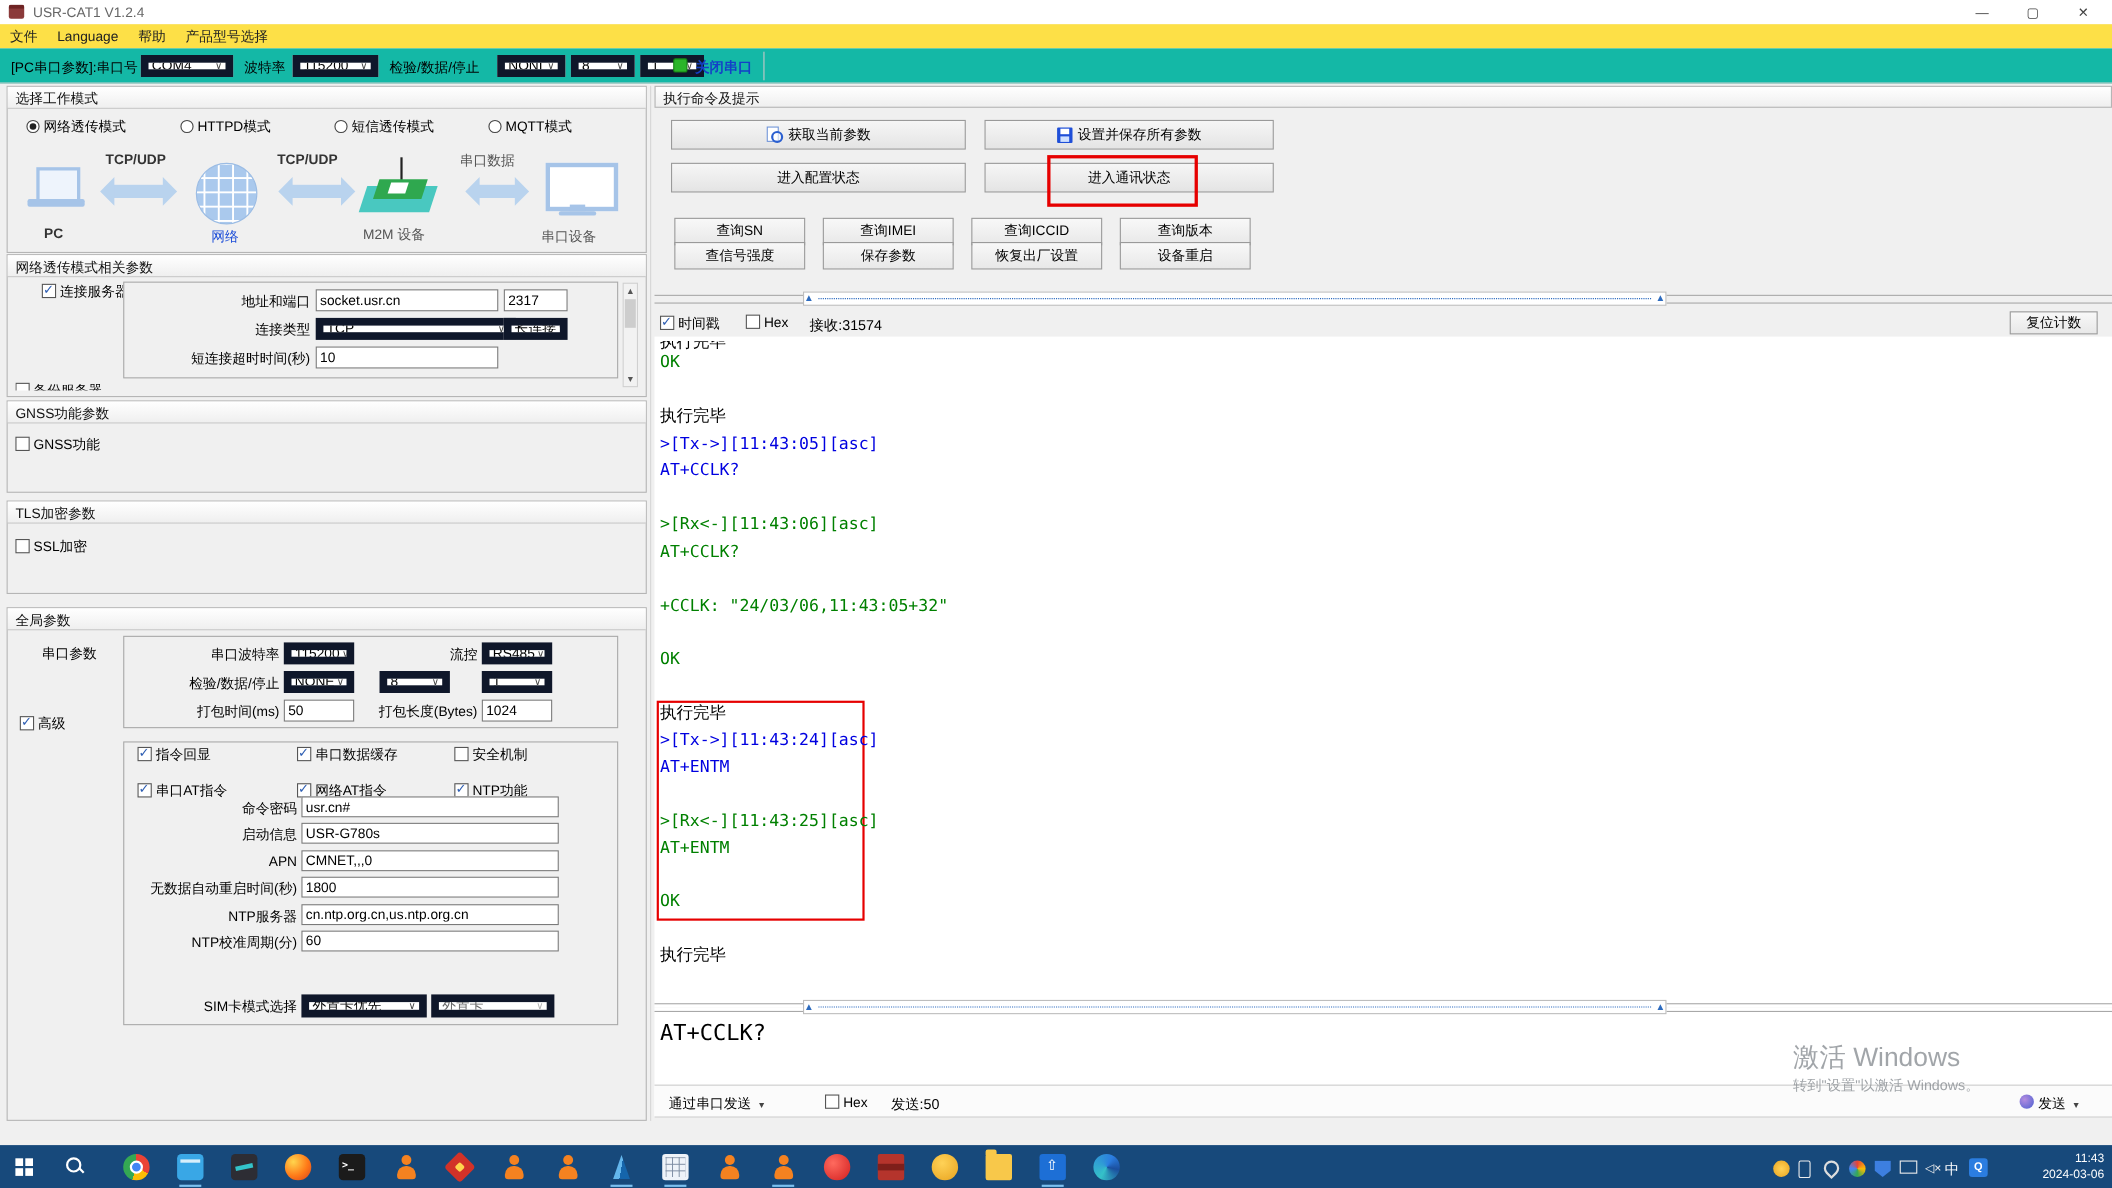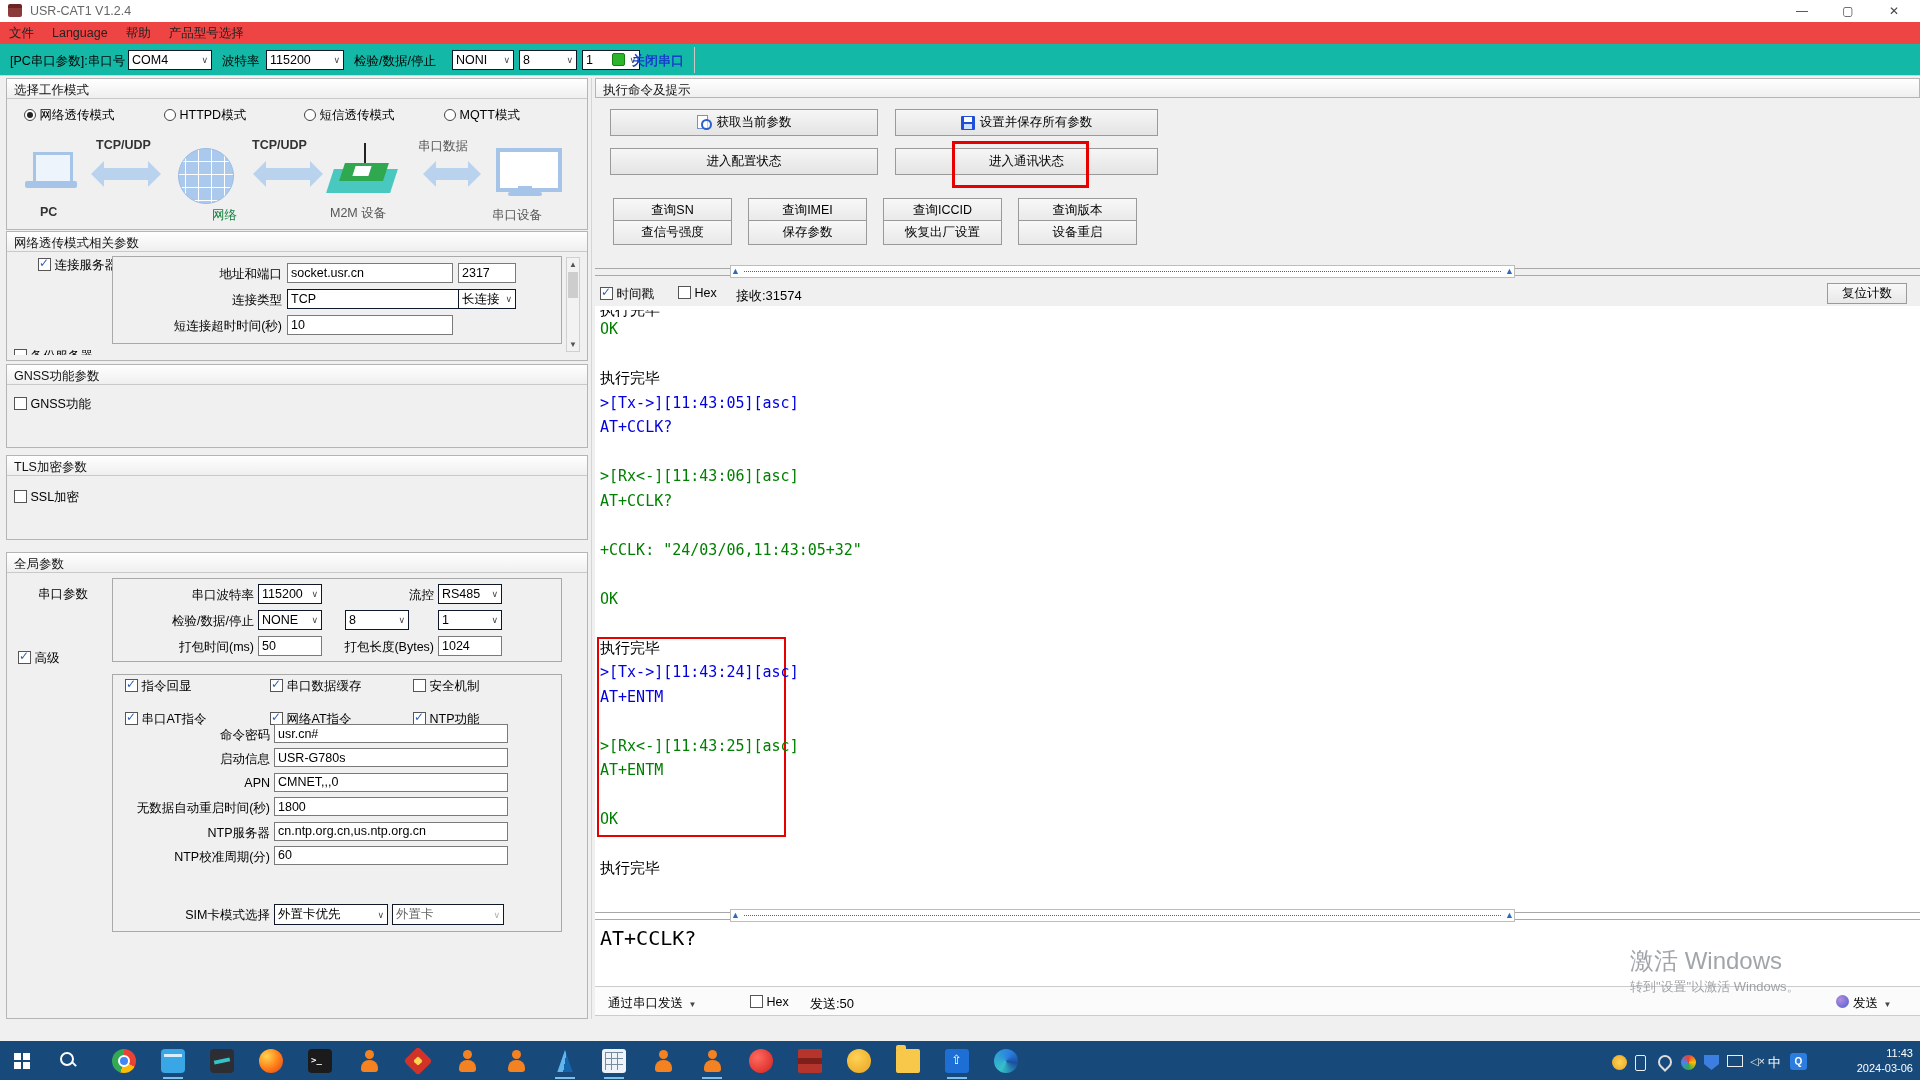--- a/index.html
+++ b/index.html
@@ -2,21 +2,21 @@
 <html><head>
 <meta charset="utf-8">
 <style>
   html,body{margin:0;padding:0;width:1920px;height:1080px;overflow:hidden;
     font-family:"Liberation Sans","DejaVu Sans",sans-serif;background:#f0f0f0;}
   .abs{position:absolute;box-sizing:border-box;}
   .lbl{position:absolute;font-size:12.5px;color:#000;white-space:nowrap;box-sizing:border-box;}
   .rlbl{text-align:right;}
   .inp{position:absolute;height:20px;border:1px solid #7a7a7a;background:#fff;
     font:12.5px "Liberation Sans","DejaVu Sans",sans-serif;padding:0 3px;box-sizing:border-box;}
-  .sel{position:absolute;height:20px;border:1px solid #0f172a;background:#fff;display:flex;
+  .sel{position:absolute;height:20px;border:7px solid #0f172a;background:#fff;display:flex;
     justify-content:space-between;align-items:center;padding:0 3px;font-size:12.5px;
     box-sizing:border-box;overflow:hidden;white-space:nowrap;}
   .chev{font-size:9px;color:#444;flex:0 0 auto;margin-left:2px;}
   .chev.dis{color:#b0b0b0;}
   .gbox{position:absolute;border:1px solid #b5b5b5;background:#f0f0f0;box-sizing:border-box;}
   .sec-h{height:20px;background:linear-gradient(#ffffff,#efefef);border-bottom:1px solid #c9c9c9;
     font-size:12.5px;color:#111;padding:3px 0 0 7px;box-sizing:border-box;}
   .ibox{position:absolute;border:1px solid #a9a9a9;box-sizing:border-box;}
   .cb{display:inline-block;width:13px;height:13px;border:1px solid #555;background:#fff;
     vertical-align:-2px;position:relative;box-sizing:border-box;}
@@ -139,21 +139,21 @@
 <body>
 
 <div class="abs" style="left:0;top:0;width:1920px;height:22px;background:#fff;">
   <div class="abs" style="left:8px;top:4px;width:14px;height:13px;background:#8b3a3a;border-radius:2px;border-top:4px solid #6e2323;"></div>
   <span class="lbl" style="left:30px;top:4px;color:#666;">USR-CAT1 V1.2.4</span>
   <div class="winctl" style="left:1779px;top:0;">—</div>
   <div class="winctl" style="left:1825px;top:0;">▢</div>
   <div class="winctl" style="left:1871px;top:0;">✕</div>
 </div>
 
-<div class="abs" style="left:0;top:22px;width:1920px;height:22px;background:#ef4444;">
+<div class="abs" style="left:0;top:22px;width:1920px;height:22px;background:#fde047;">
   
 <span class="menu-item">文件</span><span class="menu-item">Language</span><span class="menu-item">帮助</span><span class="menu-item">产品型号选择</span></div>
 
 <div class="abs" style="left:0;top:44px;width:1920px;height:32px;background:#14b8a6;border-bottom:1px solid #d0d0d0;">
   <span class="lbl" style="left:10px;top:9px;">[PC串口参数]:串口号</span>
   <div class="sel" style="left:128px;top:6px;width:84px;">
     <span>COM4</span>
       <span class="chev">∨</span>
   </div>
   <span class="lbl" style="left:222px;top:9px;">波特率</span>
@@ -206,21 +206,21 @@
   </div>
 
 <div class="pcicon" style="left:25px;top:152px;">
     <div class="scr"></div>
     <div class="base"></div>
   </div>
 <div class="diag-lbl" style="left:40px;top:205px;">PC</div>
 <div class="arrow" style="left:100px;top:168px;width:52px;"></div>
 <div class="diag-lbl" style="left:96px;top:138px;">TCP/UDP</div>
 <div class="globe" style="left:178px;top:148px;"></div>
-<div class="diag-lbl" style="left:192px;top:207px;font-weight:normal;color:#15803d;margin-left:20px;">网络</div>
+<div class="diag-lbl" style="left:192px;top:207px;font-weight:normal;color:#1d4ed8;">网络</div>
 <div class="arrow" style="left:262px;top:168px;width:52px;"></div>
 <div class="diag-lbl" style="left:252px;top:138px;">TCP/UDP</div>
 <div class="m2m" style="left:330px;top:143px;">
     <div class="ant"></div>
     <div class="base"></div>
     <div class="board"></div>
     <div class="chip"></div>
   </div>
 <div class="diag-lbl" style="left:330px;top:205px;font-weight:normal;color:#555;">M2M 设备</div>
 <div class="arrow" style="left:432px;top:168px;width:40px;"></div>

